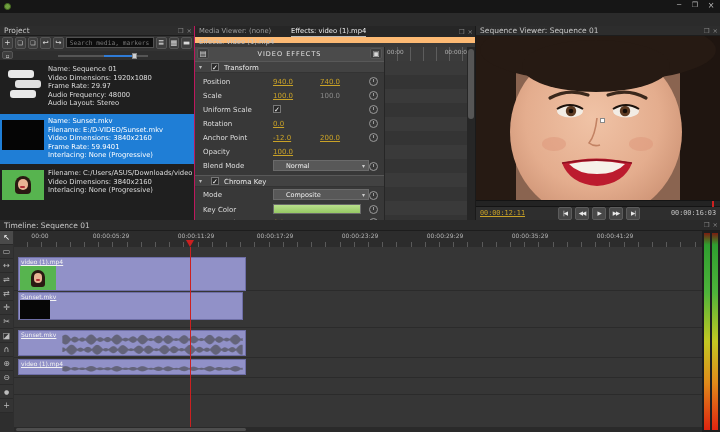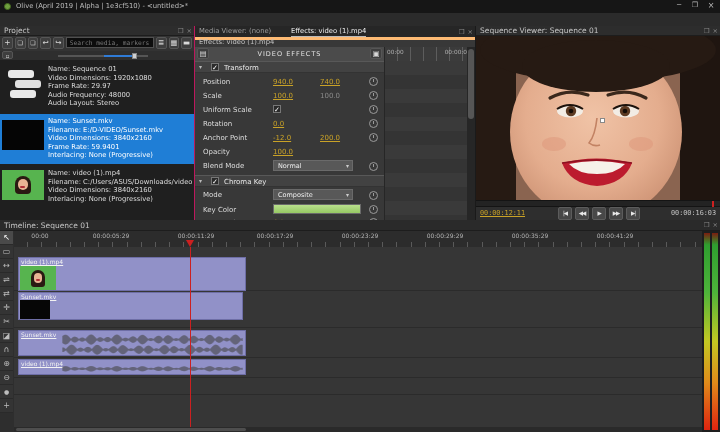--- a/index.html
+++ b/index.html
@@ -11,22 +11,22 @@
   .pctl{position:absolute;top:0;right:2px;display:flex;gap:3px;color:#8a8a8a;font-size:6.5px;line-height:10px;}
   .tbtn{width:13px;height:12px;background:#3e3e3e;border:1px solid #565656;border-radius:2px;
         color:#d8d8d8;font-size:7.5px;line-height:10px;text-align:center;box-sizing:border-box;}
   .erow{position:absolute;left:0;width:189px;height:14px;font-size:7px;color:#ddd;}
   .elabel{position:absolute;left:8px;top:3px;}
   .eval{position:absolute;top:3px;color:#c9a227;text-decoration:underline;}
   .eval.dis{color:#8a8a8a;text-decoration:none;}
   .clock{position:absolute;right:6px;top:2px;width:9px;height:9px;border:1px solid #9a9a9a;border-radius:50%;
          box-sizing:border-box;}
   .clock:after{content:"";position:absolute;left:3px;top:1px;width:1px;height:3px;background:#9a9a9a;}
-  .ddown{position:absolute;left:78px;top:1px;width:80px;height:11px;background:#585858;border:1px solid #6a6a6a;
-         font-size:6.5px;line-height:10px;color:#eee;padding-left:4px;box-sizing:border-box;}
+  .ddown{position:absolute;left:78px;top:1px;width:96px;height:11px;background:#585858;border:1px solid #6a6a6a;
+         font-size:6.5px;line-height:10px;color:#eee;padding-left:12px;box-sizing:border-box;}
   .ddown .arr{position:absolute;right:3px;top:0;font-size:6px;color:#ccc;}
   .sect{position:absolute;left:0;width:189px;height:12px;background:#424242;border-top:1px solid #585858;
         border-bottom:1px solid #333;font-size:7px;color:#e8e8e8;box-sizing:border-box;}
   .chk{display:inline-block;width:8px;height:8px;background:#2a2a2a;border:1px solid #777;font-size:7px;
        line-height:8px;text-align:center;color:#fff;vertical-align:middle;box-sizing:border-box;}
   .toolbtn{width:13px;height:13px;background:#343434;color:#bdbdbd;font-size:8px;line-height:13px;
            text-align:center;border-bottom:1px solid #2a2a2a;}
   .rlabel{position:absolute;top:1px;transform:translateX(-50%);font-size:6px;color:#b5b5b5;white-space:nowrap;}
   .clip{position:absolute;background:#9191c8;border:1px solid #6e6ea6;box-sizing:border-box;overflow:hidden;}
   .cliplabel{position:absolute;left:2px;top:0;font-size:6px;color:#f2f2f2;text-decoration:underline;white-space:nowrap;}
@@ -35,21 +35,20 @@
   .transport{width:14px;height:13px;background:#484848;border:1px solid #5c5c5c;border-radius:2px;color:#e8e8e8;
              font-size:5.5px;line-height:11px;text-align:center;box-sizing:border-box;letter-spacing:-1px;}
 </style>
 </head>
 <body>
 
 <div id="app">
 
   <div class="abs" style="left:0;top:0;width:720px;height:13px;background:#161616;">
     <div class="abs" style="left:4px;top:3px;width:7px;height:7px;border-radius:50%;background:#6f9f3f;border:1px solid #44691f;box-sizing:border-box;"></div>
-    <div class="abs" style="left:16px;top:2px;font-size:6.8px;color:#bdbdbd;white-space:nowrap;">Olive (April 2019 | Alpha | 1e3cf510) - &lt;untitled&gt;*</div>
     <div class="abs" style="right:34px;top:1px;width:14px;font-size:7px;color:#bbb;text-align:center;">─</div>
     <div class="abs" style="right:18px;top:1px;width:14px;font-size:7px;color:#bbb;text-align:center;">❐</div>
     <div class="abs" style="right:2px;top:1px;width:14px;font-size:8px;color:#bbb;text-align:center;">×</div>
   </div>
 
 
   <div class="abs" style="left:0;top:26px;width:194px;height:194px;background:#242424;border-right:4px solid #be185d;">
     <div class="panel-hdr" style="position:relative;height:10px;">
       <span>Project</span>
       <span class="pctl">
@@ -106,32 +105,31 @@
         </div>
       </div>
 
       <div class="abs" style="left:0;top:106px;width:194px;height:50px;">
         <div class="abs" style="left:2px;top:4px;width:42px;height:30px;background:#57b44f;overflow:hidden;">
           <div class="abs" style="left:13px;top:6px;width:16px;height:18px;background:#2a1a12;border-radius:8px 8px 4px 4px;"></div>
           <div class="abs" style="left:16px;top:9px;width:10px;height:11px;background:#e8b494;border-radius:5px;"></div>
           <div class="abs" style="left:18px;top:16px;width:5px;height:2px;background:#b03038;border-radius:1px;"></div>
         </div>
         <div class="abs" style="left:48px;top:3px;color:#dcdcdc;">
-          <div class="mline">Name: video (1).mp4</div>
           <div class="mline">Filename: C:/Users/ASUS/Downloads/video (1).mp4</div>
           <div class="mline">Video Dimensions: 3840x2160</div>
           <div class="mline">Interlacing: None (Progressive)</div>
         </div>
       </div>
     </div>
   </div>
 
   <div class="abs" style="left:195px;top:26px;width:280px;height:194px;background:#383838;border-right:1px solid #1a1a1a;">
 
-    <div class="abs" style="left:0;top:0;width:280px;height:11px;background:#262626;border-bottom:3px solid #fdba74;">
+    <div class="abs" style="left:0;top:0;width:280px;height:11px;background:#262626;border-bottom:6px solid #fdba74;">
       <span class="abs" style="left:4px;top:1px;font-size:6.8px;color:#9c9c9c;">Media Viewer: (none)</span>
       <span class="abs" style="left:96px;top:1px;font-size:6.8px;color:#eee;border-bottom:1px solid #bbb;padding-bottom:1px;">Effects: video (1).mp4</span>
       <span class="pctl" style="top:1px;">
           <span>❐</span>
           <span>×</span>
         </span>
     </div>
     <div class="abs" style="left:4px;top:12px;font-size:6.8px;color:#c2c2c2;">Effects: video (1).mp4</div>
 
     <div class="abs" style="left:0;top:21px;width:189px;height:173px;overflow:hidden;">

